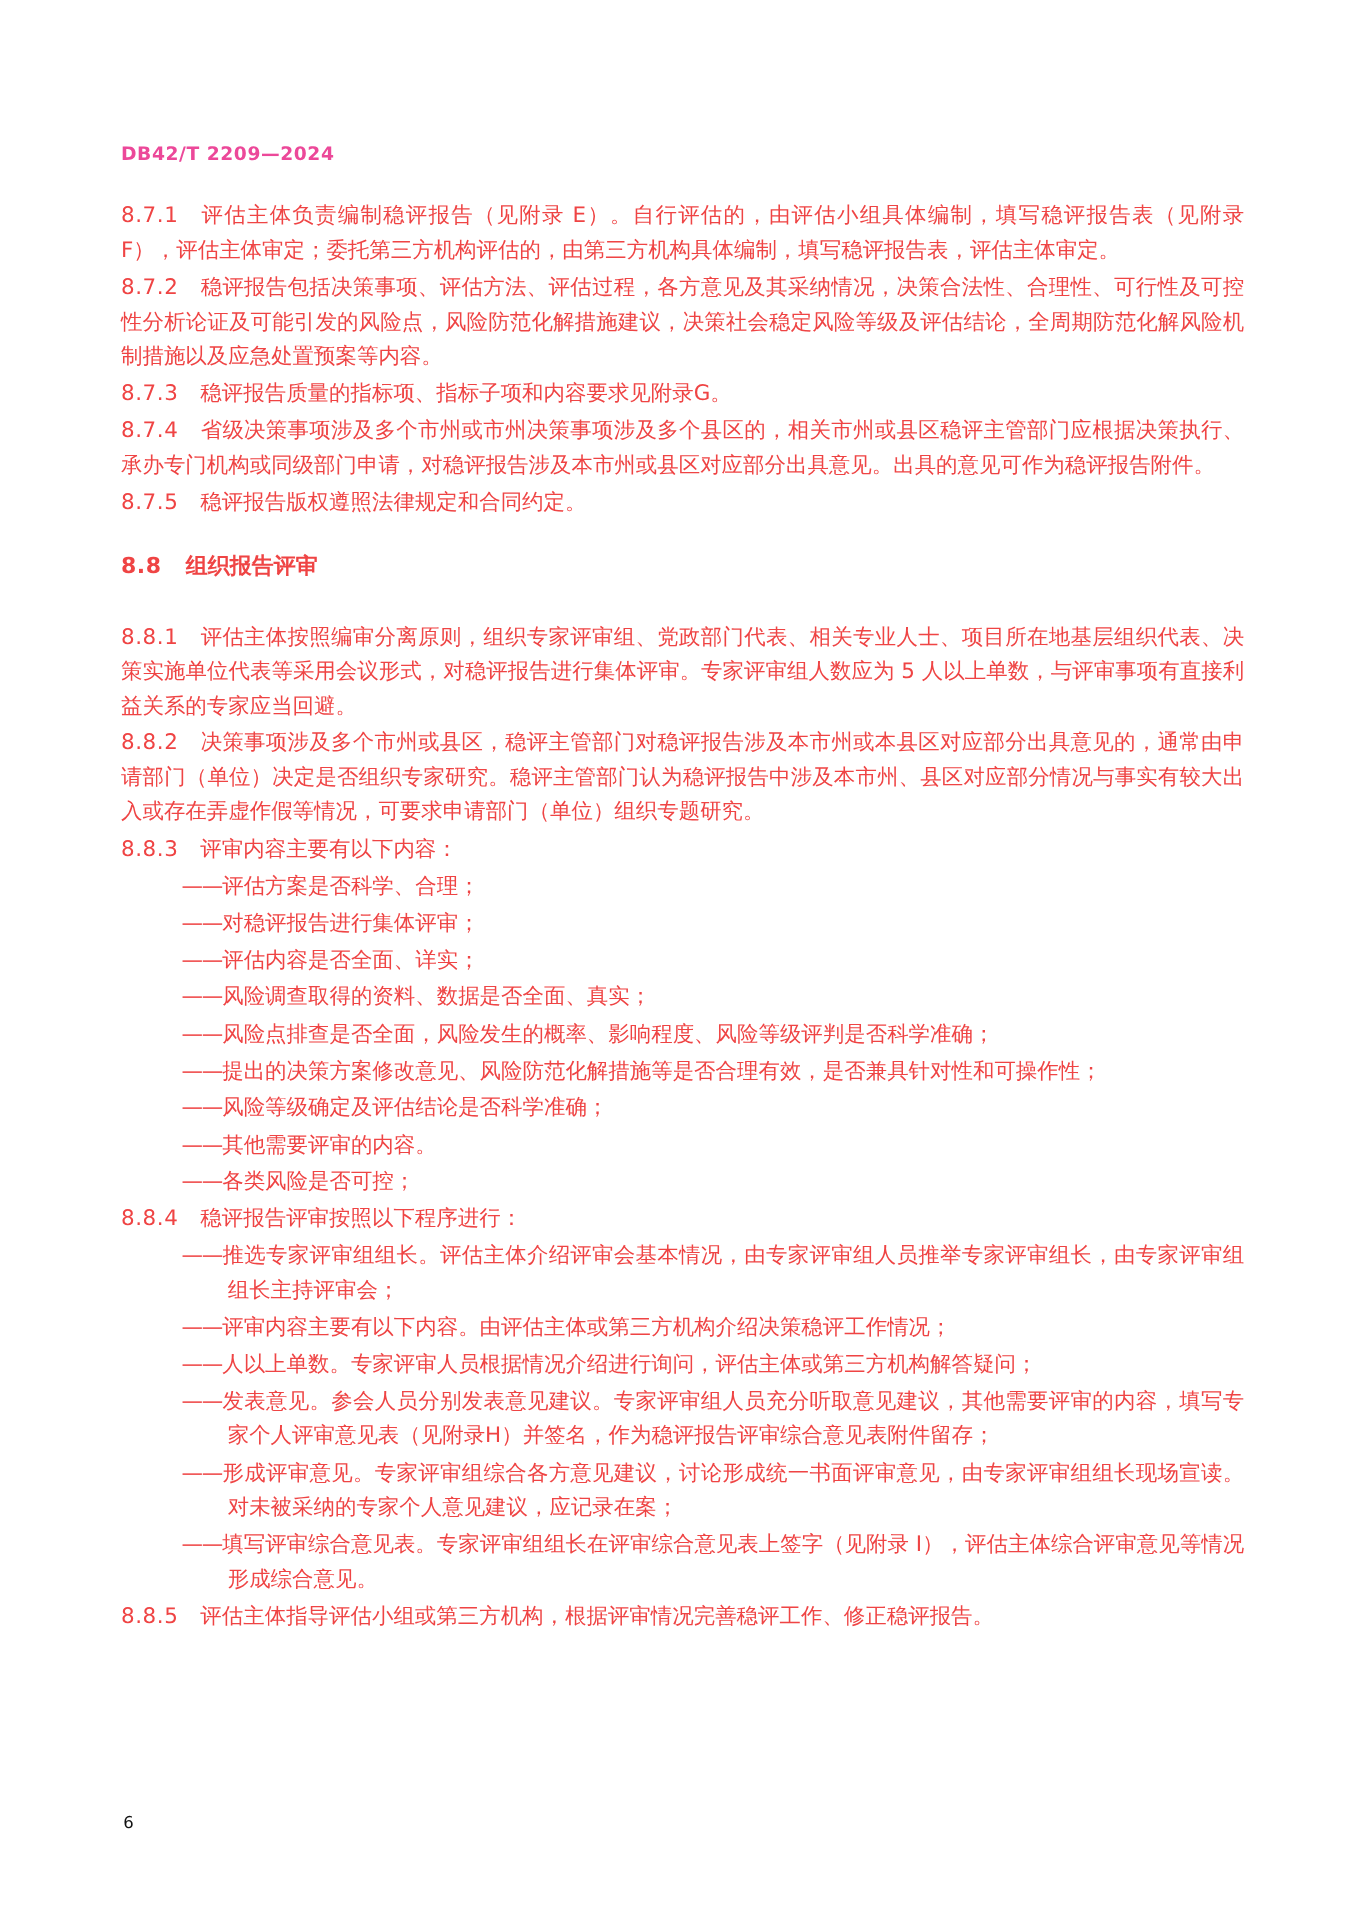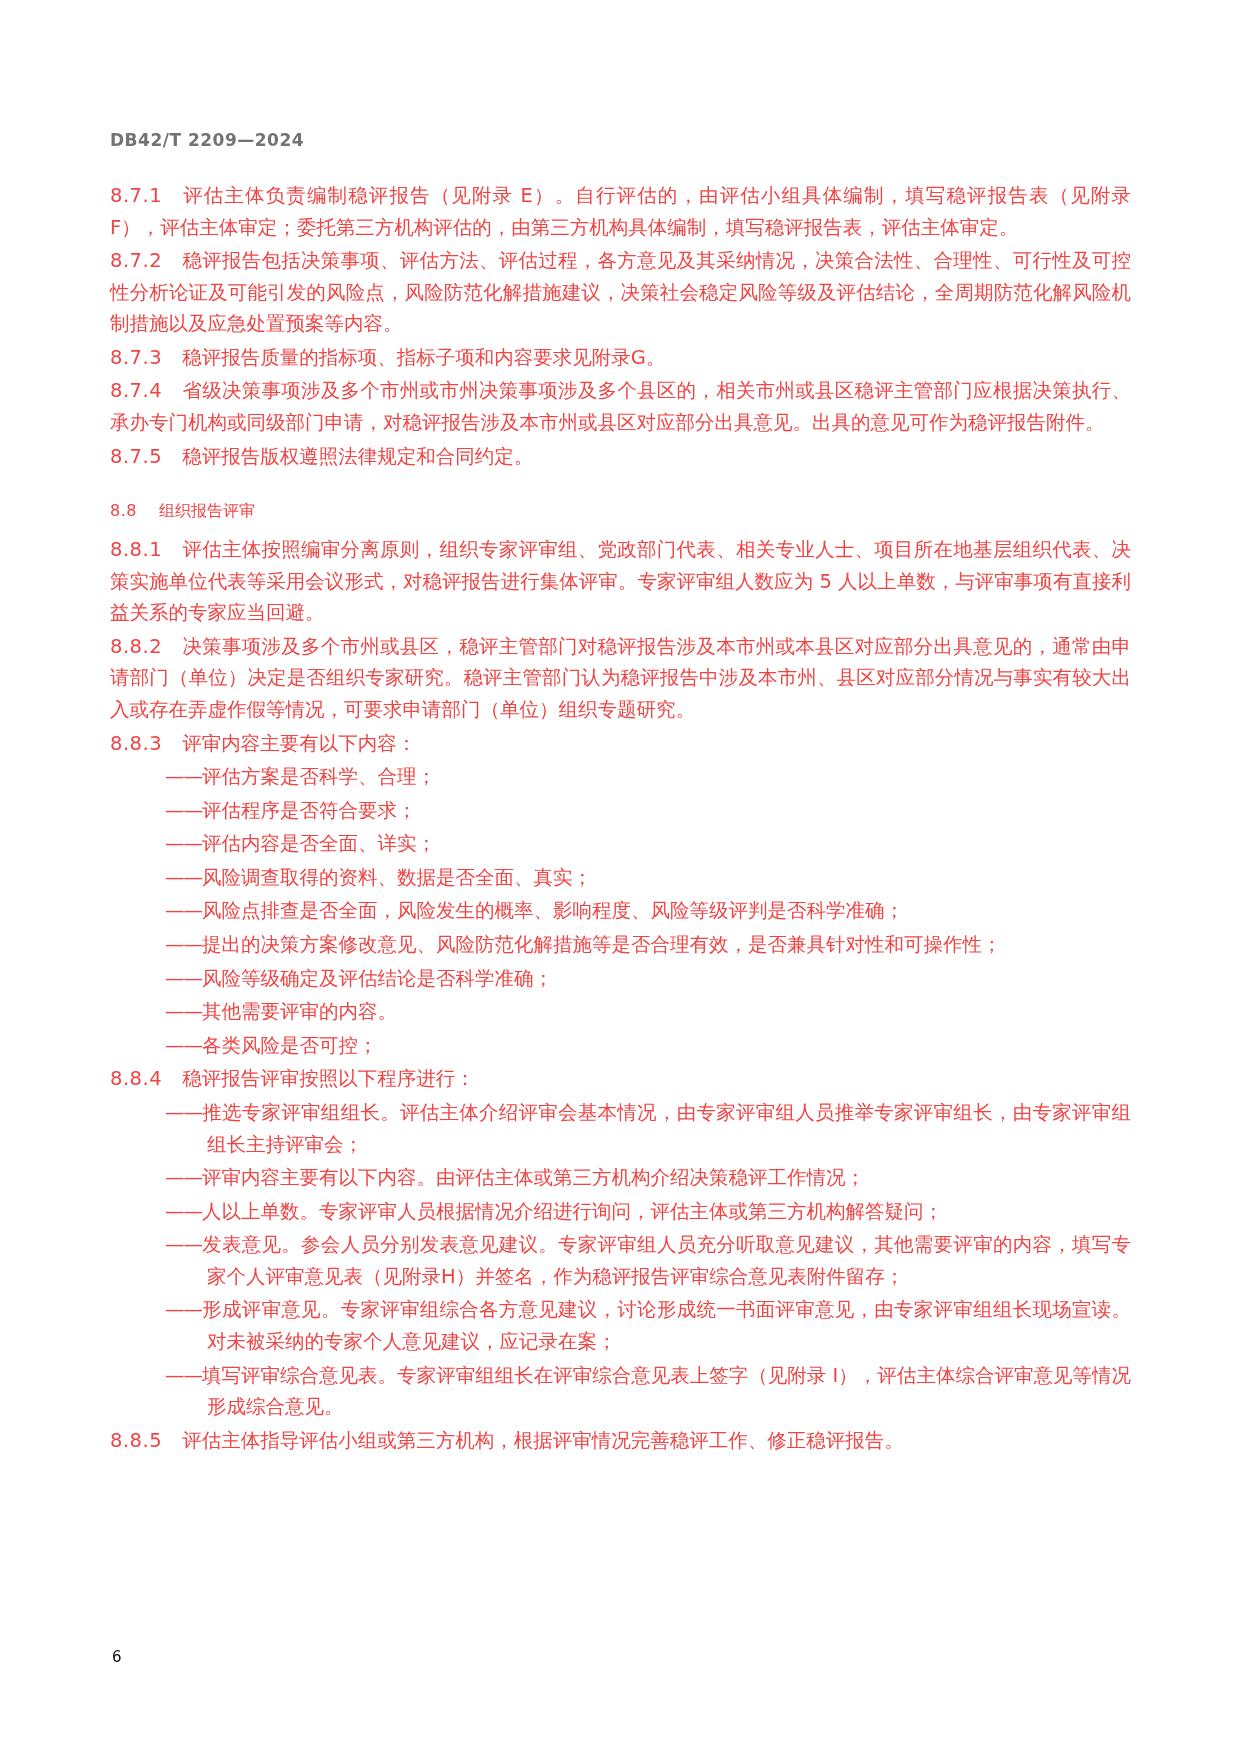--- a/index.html
+++ b/index.html
@@ -18,21 +18,21 @@
     margin: 0 auto;
     background: #ffffff;
     box-sizing: border-box;
     padding: 130px 110px 40px 110px;
   }
   .header {
     font-family: "DejaVu Sans", "Liberation Sans", sans-serif;
     font-size: 17px;
     font-weight: bold;
     letter-spacing: 0.5px;
-    color: #737373;
+    color: #ec4899;
     margin-bottom: 30px;
   }
   .content {
     font-family: "DejaVu Sans", "Liberation Sans", sans-serif;
     font-size: 19.5px;
     line-height: 1.62;
     color: #ef4444;
     text-align: justify;
     text-justify: inter-ideograph;
   }
@@ -42,23 +42,23 @@
   }
   .num {
     font-family: "DejaVu Sans", "Liberation Sans", sans-serif;
     letter-spacing: 0.5px;
   }
   .num-gap {
     display: inline-block;
     width: 20px;
   }
   .section-title {
-    font-weight: normal;
-    font-size: 16px;
-    margin: 26px 0 10px 0;
+    font-weight: bold;
+    font-size: 20px;
+    margin: 26px 0 32px 0;
   }
   .section-title .num-gap {
     width: 22px;
   }
   .dash-item {
     margin: 0 0 2px 0;
     padding-left: 55px;
     text-indent: 0;
   }
   .dash-item .hang {
@@ -119,21 +119,21 @@
       <span class="num">8.8.2</span><span class="num-gap"></span><span>决策事项涉及多个市州或县区，稳评主管部门对稳评报告涉及本市州或本县区对应部分出具意见的，通常由申请部门（单位）决定是否组织专家研究。稳评主管部门认为稳评报告中涉及本市州、县区对应部分情况与事实有较大出入或存在弄虚作假等情况，可要求申请部门（单位）组织专题研究。</span>
     </p>
 
     <p class="para">
       <span class="num">8.8.3</span><span class="num-gap"></span><span>评审内容主要有以下内容：</span>
     </p>
     <p class="dash-item">
         <span class="hang"><span class="dash">——</span><span>评估方案是否科学、合理；</span></span>
       </p>
     <p class="dash-item">
-        <span class="hang"><span class="dash">——</span><span>评估程序是否符合要求；</span></span>
+        <span class="hang"><span class="dash">——</span><span>对稳评报告进行集体评审；</span></span>
       </p>
     <p class="dash-item">
         <span class="hang"><span class="dash">——</span><span>评估内容是否全面、详实；</span></span>
       </p>
     <p class="dash-item">
         <span class="hang"><span class="dash">——</span><span>风险调查取得的资料、数据是否全面、真实；</span></span>
       </p>
     <p class="dash-item">
         <span class="hang"><span class="dash">——</span><span>风险点排查是否全面，风险发生的概率、影响程度、风险等级评判是否科学准确；</span></span>
       </p>

